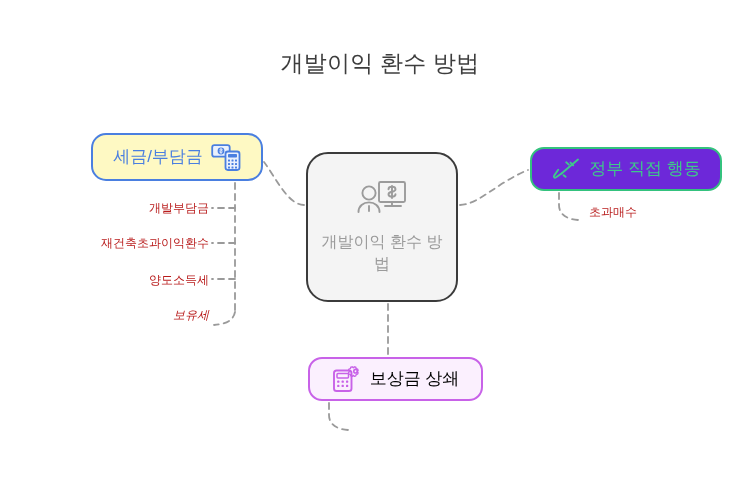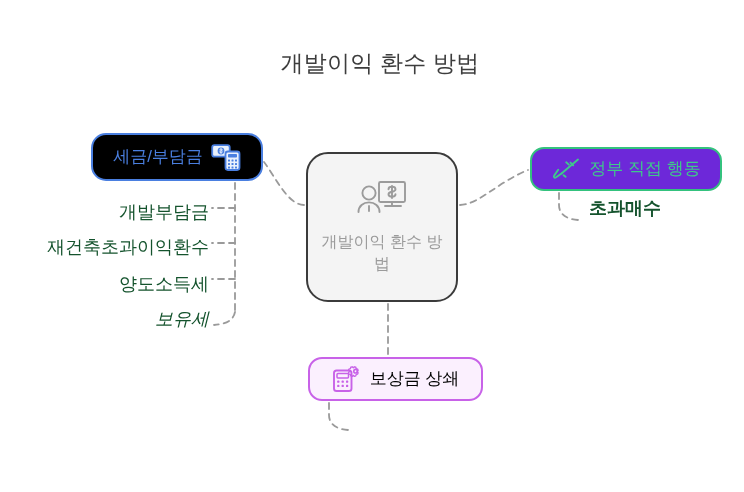--- a/index.html
+++ b/index.html
@@ -66,21 +66,21 @@
   }
 
   
   #node-tax {
     left: 83px;
     top: 133px;
     width: 172px;
     height: 48px;
     border-width: 2px;
     border-color: #4a7fe0;
-    background: #000000;
+    background: #fef9c3;
     border-radius: 15px;
   }
   #node-tax .label { color: #4a7fe0; }
 
   
   #node-gov {
     left: 522px;
     top: 147px;
     width: 192px;
     height: 44px;
@@ -122,30 +122,30 @@
     color: #9b9b9b;
     text-align: center;
     line-height: 1.35;
     white-space: normal;
     width: 130px;
   }
 
   
   .leaf {
     position: absolute;
-    font-size: 18px;
-    color: #14532d;
+    font-size: 12px;
+    color: #b91c1c;
     white-space: nowrap;
   }
   .leaf.right-align { text-align: right; }
   #leaf-dev   { right: 543px; top: 200px; }
   #leaf-recon { right: 543px; top: 235px; text-align: center; }
   #leaf-trans { right: 543px; top: 272px; text-align: right; }
   #leaf-hold  { right: 543px; top: 307px; font-style: italic; }
-  #leaf-over  { left: 581px; top: 196px; font-weight: bold; }
+  #leaf-over  { left: 581px; top: 204px; }
   #leaf-comp  { left: 351px; top: 419px; }
 </style>
 </head>
 <body>
 
 <div id="canvas">
 
   <svg id="wires" viewBox="0 0 744 492" xmlns="http://www.w3.org/2000/svg">
     <g fill="none" stroke="#9a9a9a" stroke-width="1.8" stroke-dasharray="6,5" stroke-linecap="round">
 

